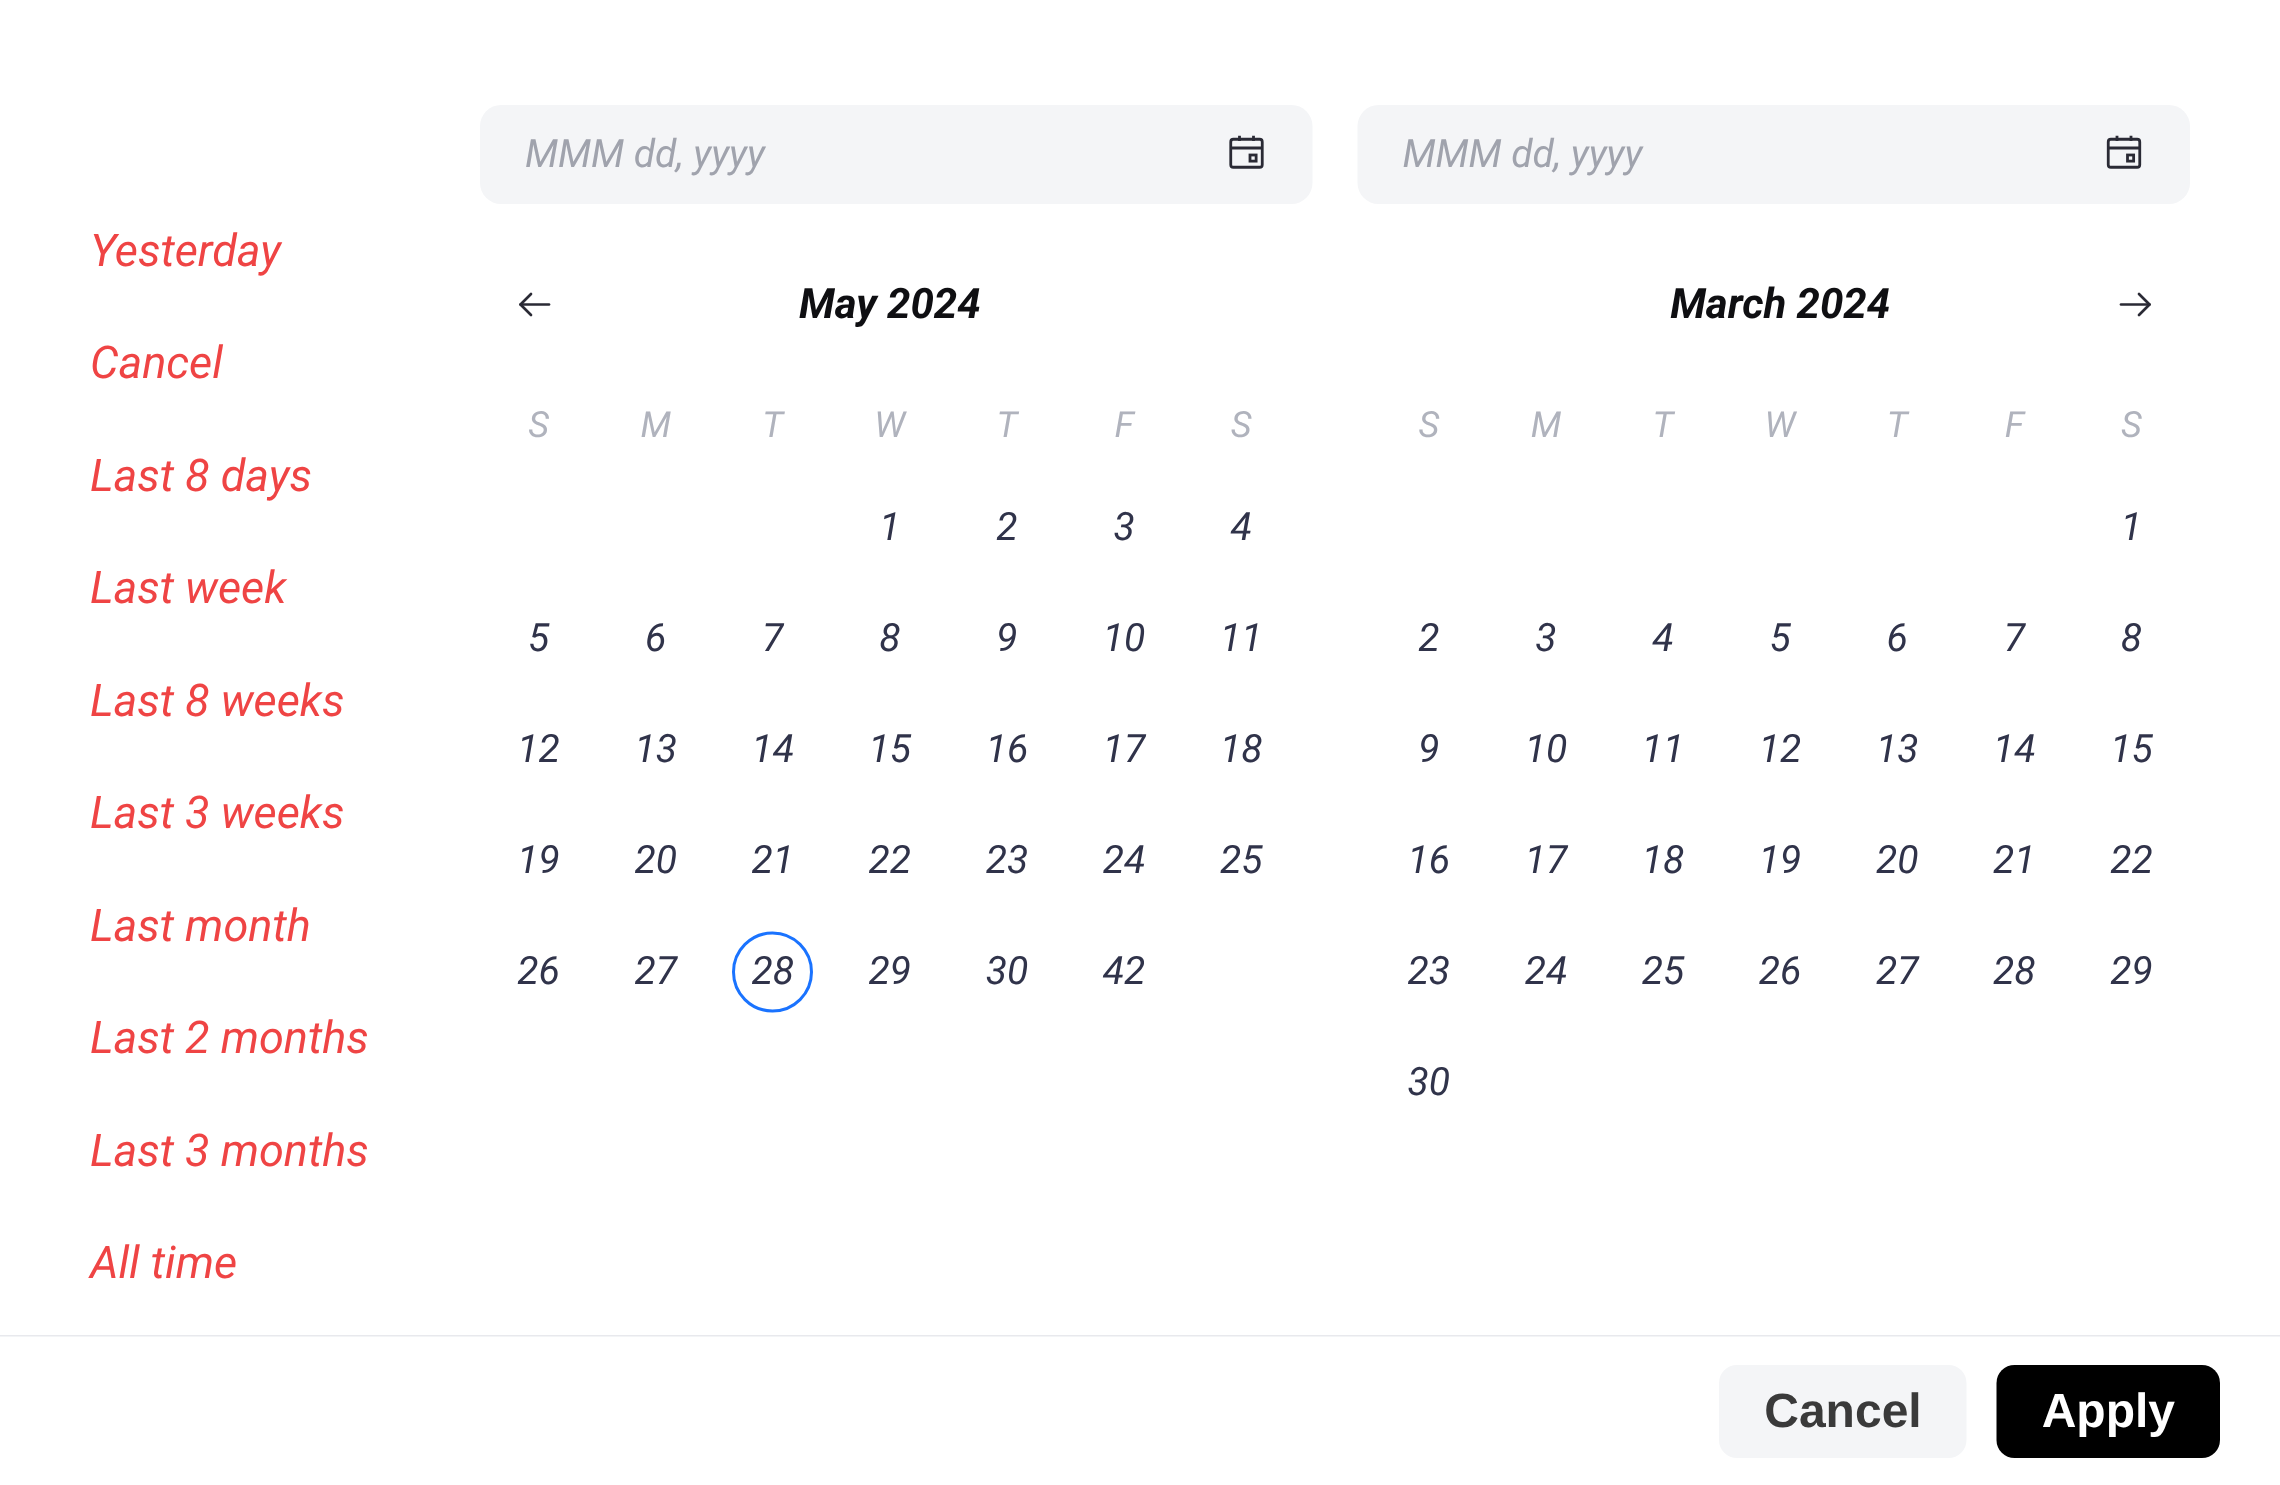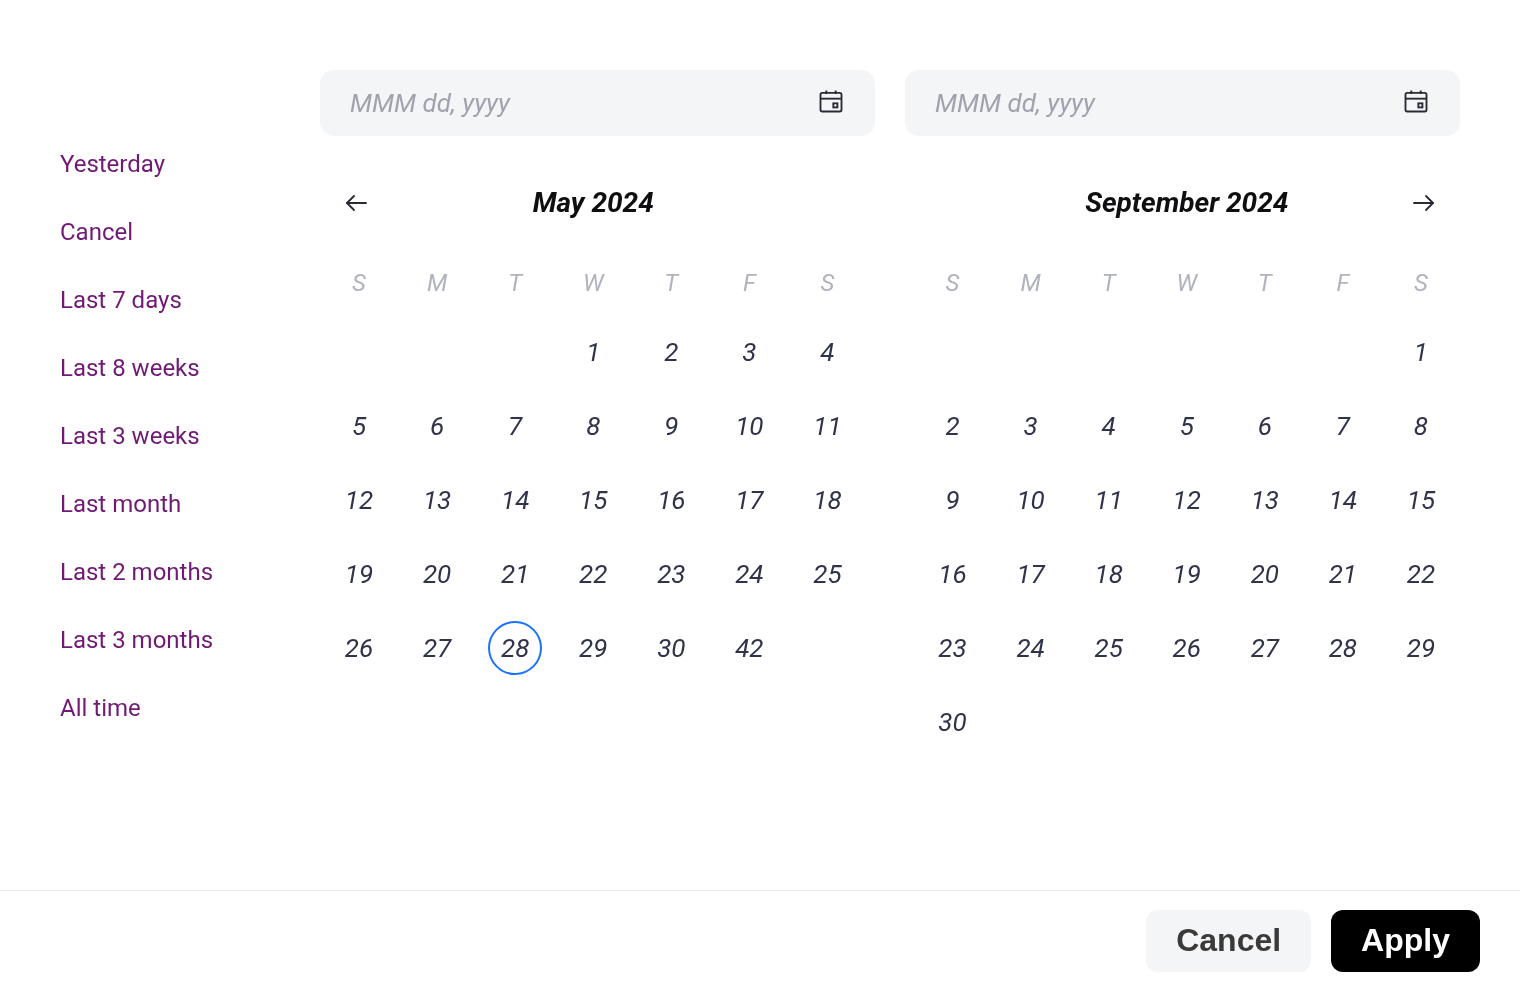--- a/index.html
+++ b/index.html
@@ -19,24 +19,25 @@
       display: flex;
       width: 100%;
       height: 100%;
     }
     .sidebar {
       width: 320px;
       padding-top: 130px;
       padding-left: 60px;
     }
     .preset {
-      font-size: 24px;
-      color: #701a75;
+      font-size: 30px;
+      color: #ef4444;
       padding: 20px 0;
       cursor: pointer;
+      font-style: italic;
     }
     .main {
       flex: 1;
       padding-top: 70px;
       padding-right: 60px;
       font-style: italic;
     }
     .inputs-row {
       display: flex;
       gap: 30px;
@@ -168,21 +169,22 @@
       color: #fff;
     }
   </style>
 </head>
 <body>
 
 <div class="container">
   <div class="sidebar">
     <div class="preset">Yesterday</div>
     <div class="preset">Cancel</div>
-    <div class="preset">Last 7 days</div>
+    <div class="preset">Last 8 days</div>
+    <div class="preset">Last week</div>
     <div class="preset">Last 8 weeks</div>
     <div class="preset">Last 3 weeks</div>
     <div class="preset">Last month</div>
     <div class="preset">Last 2 months</div>
     <div class="preset">Last 3 months</div>
     <div class="preset">All time</div>
   </div>
 
   <div class="main">
     <div class="inputs-row">
@@ -265,21 +267,21 @@
             <div class="day-cell">27</div>
             <div class="day-cell today">28</div>
             <div class="day-cell">29</div>
             <div class="day-cell">30</div>
             <div class="day-cell">42</div>
           </div>
       </div>
 
       <div class="calendar">
         <div class="calendar-header">
-          <div class="calendar-title">September 2024</div>
+          <div class="calendar-title">March 2024</div>
           <div class="nav-arrow right">
             <svg viewBox="0 0 24 20" fill="none" stroke="#2a2a35" stroke-width="1.8" stroke-linecap="round" stroke-linejoin="round">
               <line x1="2" y1="10" x2="21" y2="10"></line>
               <polyline points="14,3 21,10 14,17"></polyline>
             </svg>
           </div>
         </div>
         <div class="weekdays" id="weekdays-right">
             <div class="weekday">S</div>
             <div class="weekday">M</div>

